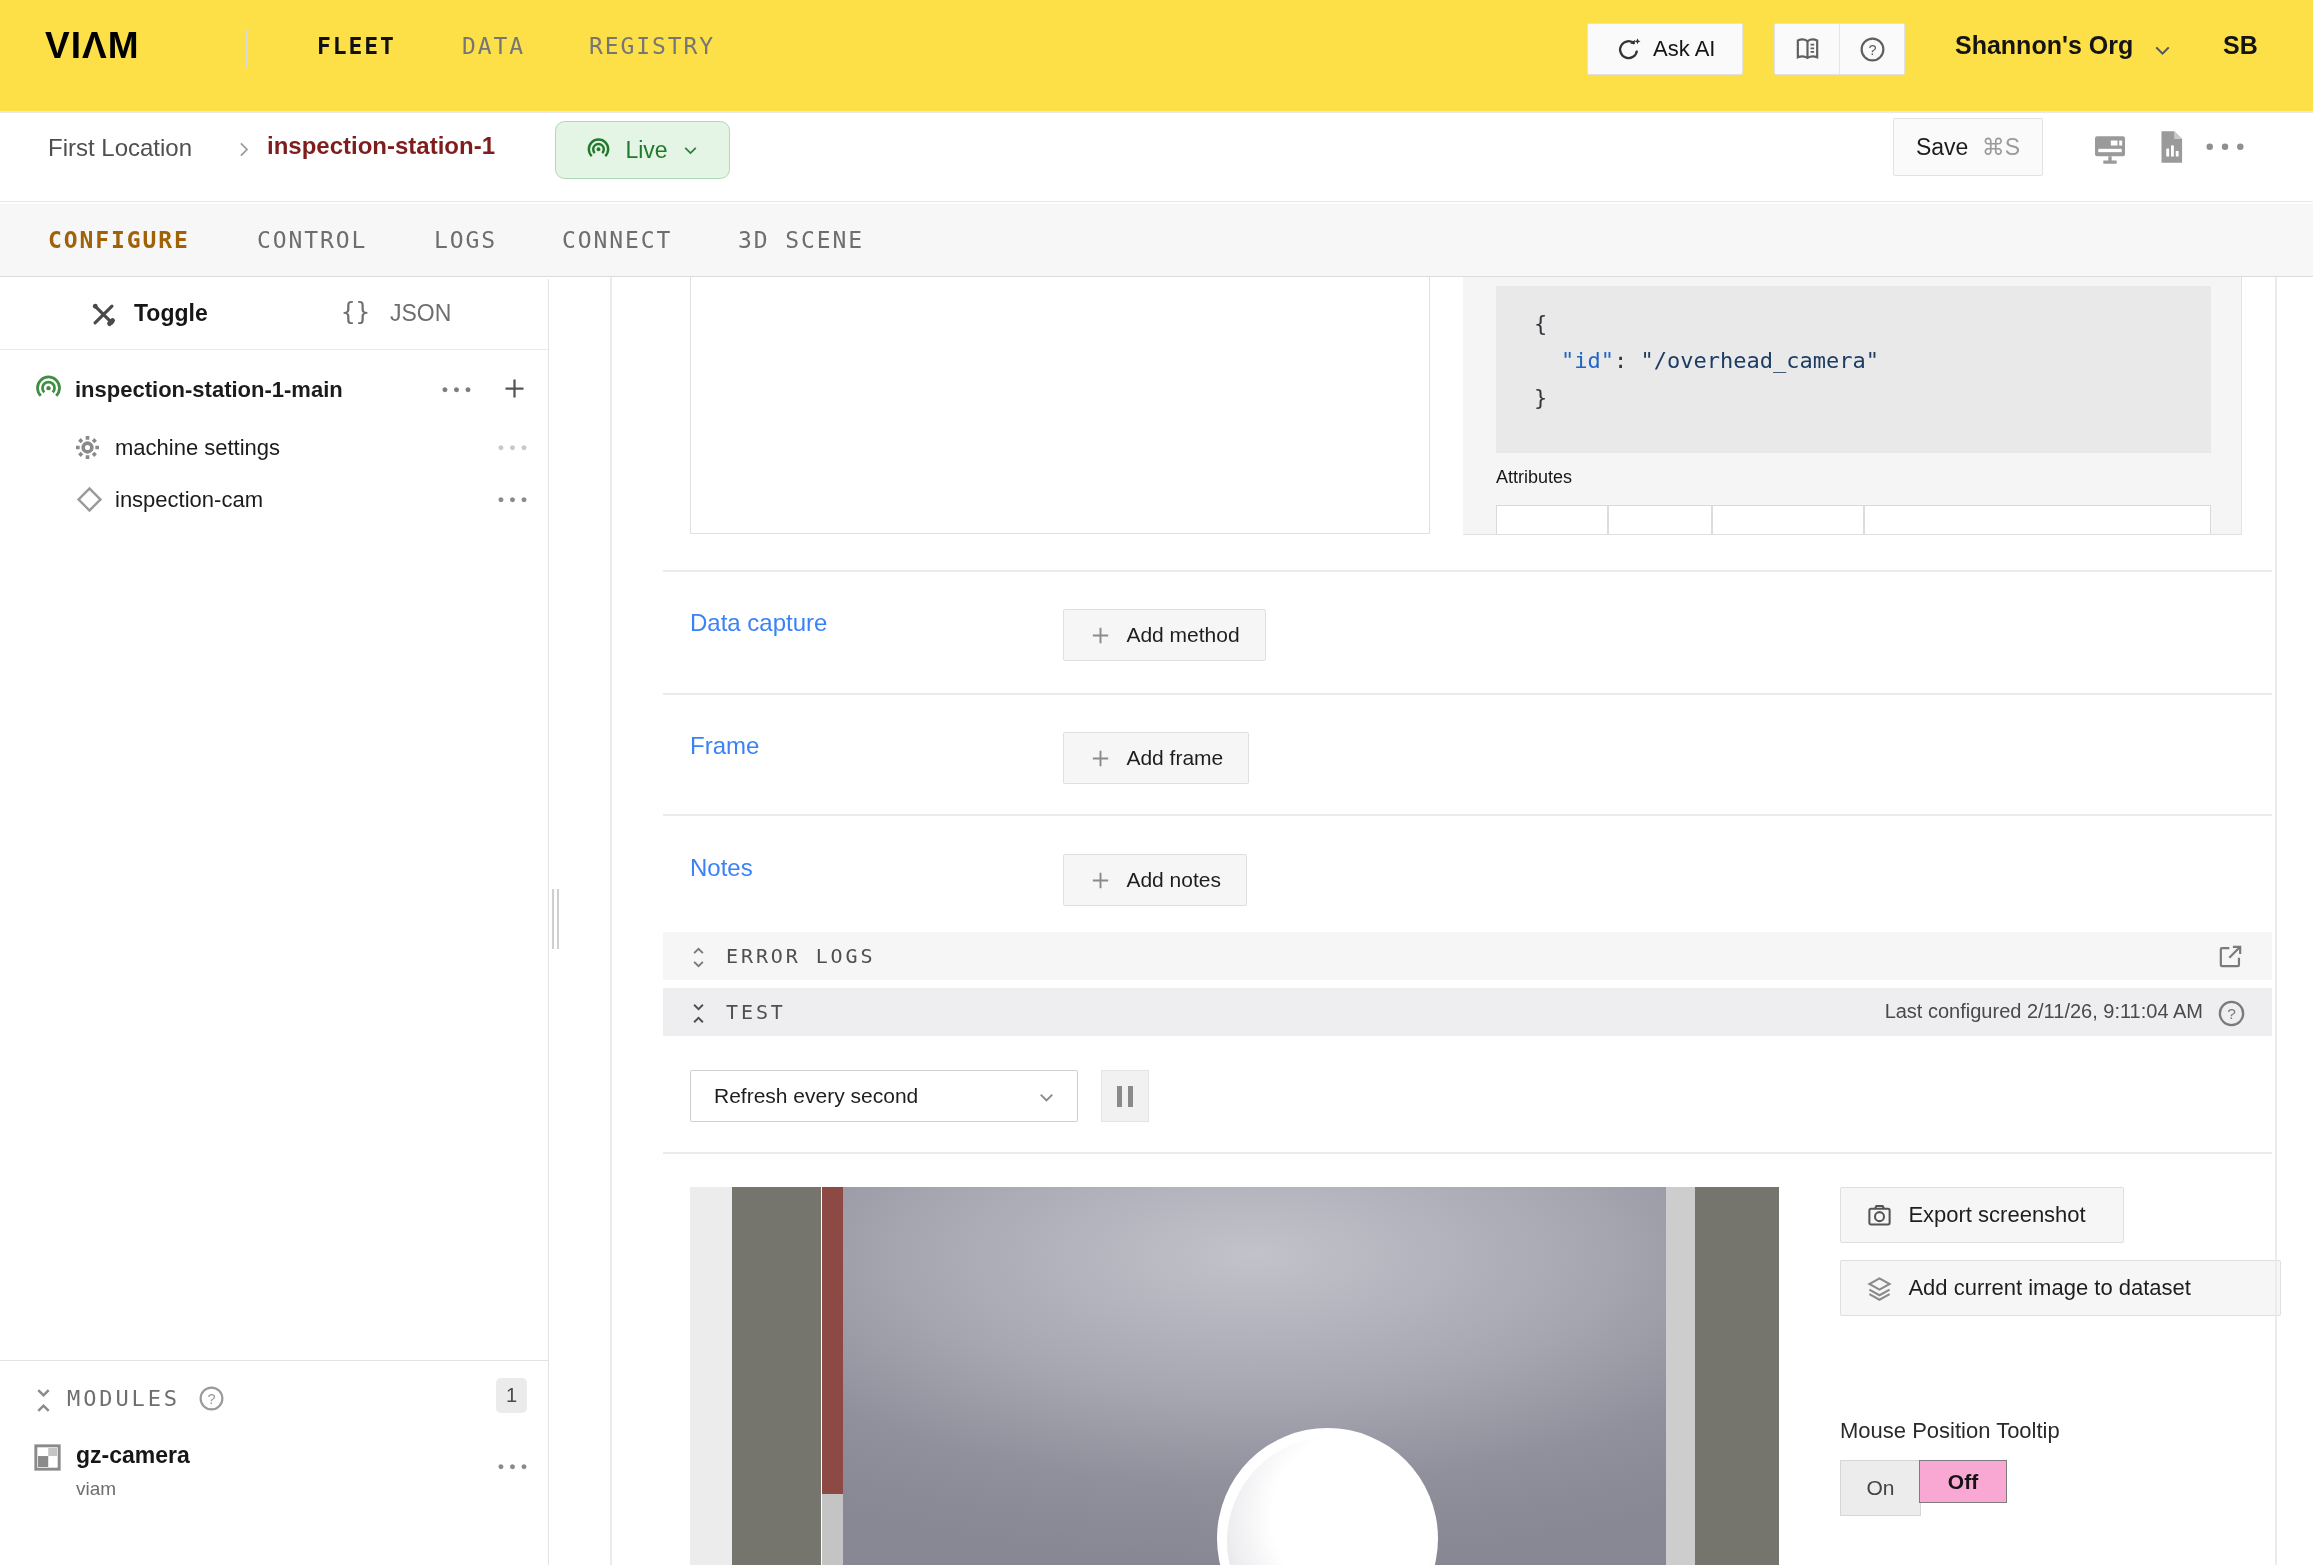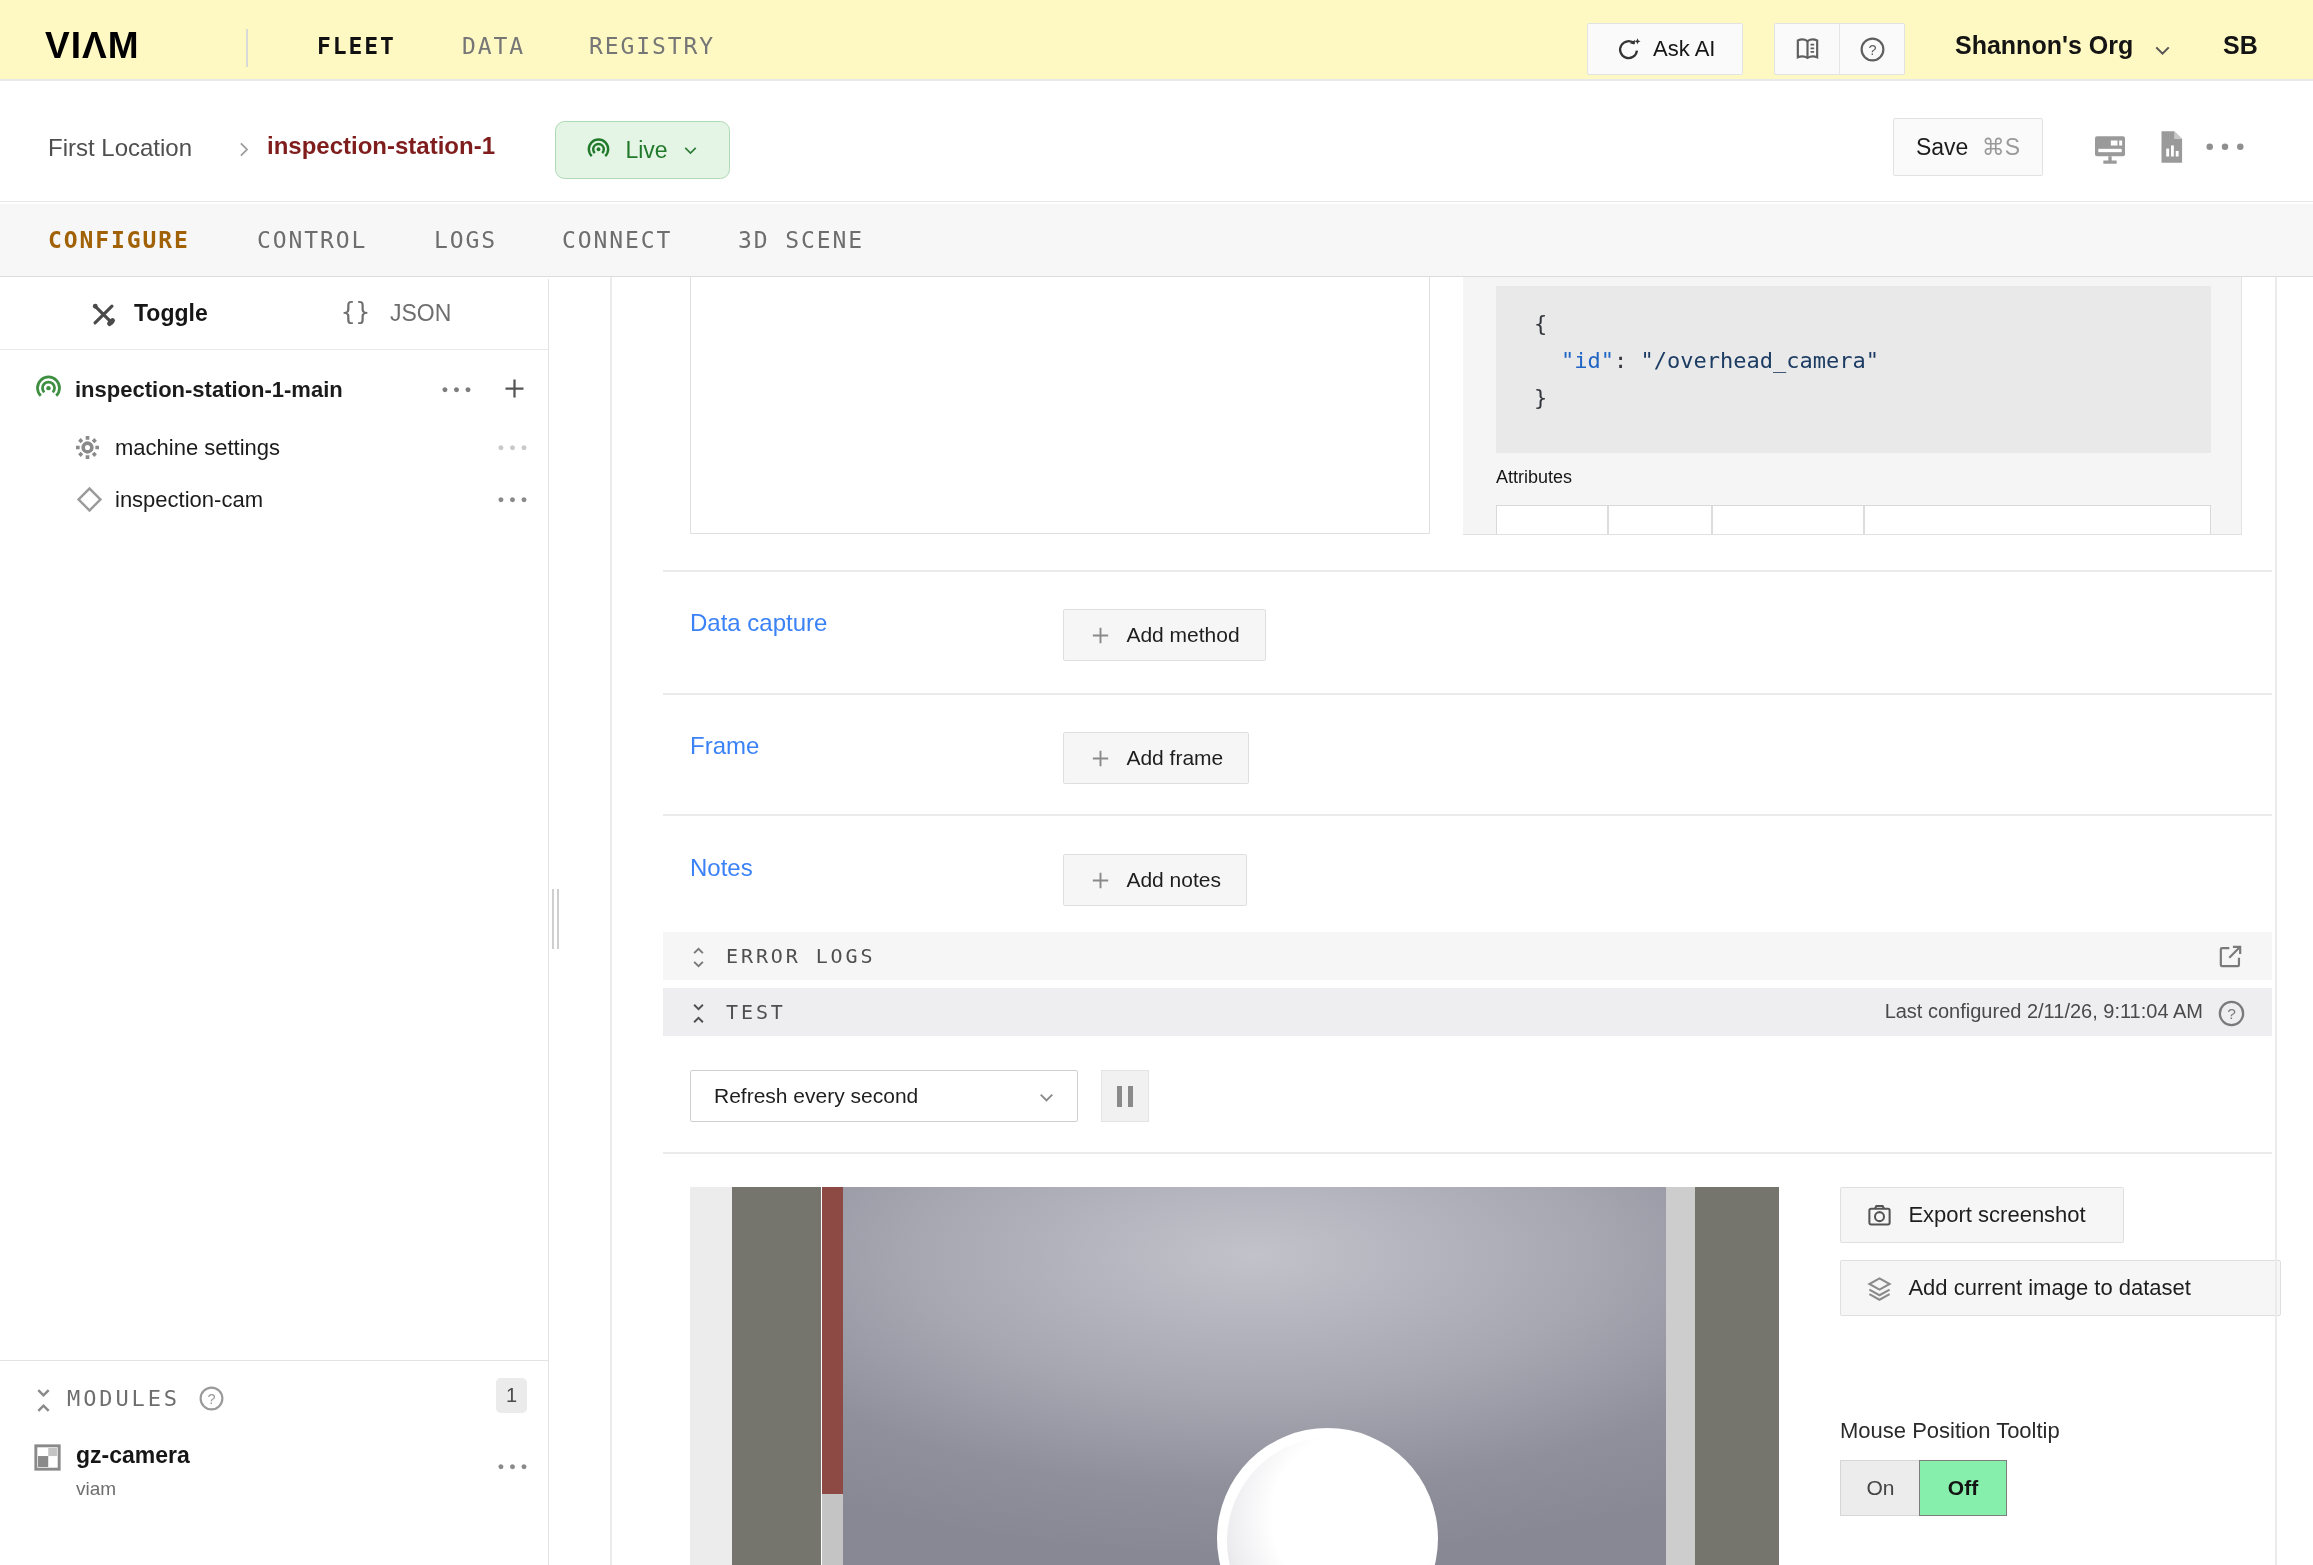--- a/index.html
+++ b/index.html
@@ -6,22 +6,22 @@
   html,body { width:2313px; height:1566px; }
   body {
     font-family: "Liberation Sans", sans-serif;
     color:#1c1c1c; background:#ffffff; overflow:hidden;
   }
   .page { position:relative; width:2313px; height:1566px; background:#fff; }
   .abs { position:absolute; }
   .mono { font-family:"DejaVu Sans Mono", monospace; }
 
   
-  .topnav { position:absolute; left:0; top:0; width:2313px; height:81px;
-            background:#fef9c3; border-bottom:2.9px solid #e9e9e9; z-index:10; }
+  .topnav { position:absolute; left:0; top:0; width:2313px; height:113px;
+            background:#fde047; border-bottom:2.9px solid #e9e9e9; z-index:10; }
   .logo { position:absolute; left:45px; top:25px; font-size:37px; font-weight:bold;
           letter-spacing:1px; color:#000; }
   .nav-divider { position:absolute; left:246px; top:29px; width:1.9px; height:38px; background:#d9d9d9; }
   .navlink { position:absolute; top:33px; font-size:23px; letter-spacing:1.9px; color:#767676; cursor:pointer; }
   .navlink.active { color:#111; font-weight:bold; }
   .btn { background:#fafafa; border:1.9px solid #e2e2e2; border-radius:1.9px;
          display:flex; align-items:center; justify-content:center; cursor:pointer; }
   .askai { position:absolute; left:1587px; top:23px; width:156px; height:52px; gap:11.5px; font-size:22px; color:#161616; }
   .docsgroup { position:absolute; left:1774px; top:23px; width:131px; height:52px;
                background:#fafafa; border:1.9px solid #e2e2e2; border-radius:1.9px; display:flex; }
@@ -114,21 +114,21 @@
               background: radial-gradient(90% 80% at 50% 18%, #c2c2cb 0%, #a7a7b2 46%, #90909c 76%, #888894 100%); }
   .sphere-rim { position:absolute; left:374px; top:241px; width:221px; height:221px; border-radius:50%; background:#ffffff; }
   .sphere { position:absolute; left:9.6px; top:8.6px; width:208px; height:208px; border-radius:50%;
             background: radial-gradient(circle at 62% 38%, #ffffff 46%, #ededf0 70%, #c9c9d1 100%); }
 
   .cam-action { position:absolute; left:1840px; height:56px; gap:15.4px; font-size:22px; color:#1e1e1e;
                 background:#f6f6f6; border:1.9px solid #dfdfdf; padding:0 25px; justify-content:flex-start; }
   .tooltip-label { position:absolute; left:1840px; top:1418px; font-size:22px; color:#2a2a2a; }
   .toggle-on  { position:absolute; left:1840px; top:1460px; width:81px; height:56px; background:#ececec;
                 border:1.9px solid #d6d6d6; font-size:21px; color:#444; display:flex; align-items:center; justify-content:center; cursor:pointer; }
-  .toggle-off { position:absolute; left:1919px; top:1460px; width:88px; height:56px; background:#86efac;
+  .toggle-off { position:absolute; left:1919px; top:1460px; width:88px; height:43px; background:#f9a8d4;
                 border:1.9px solid #7d7d7d; font-size:21px; font-weight:bold; color:#141414;
                 display:flex; align-items:center; justify-content:center; cursor:pointer; z-index:2; }
 
   .kebab { cursor:pointer; }
   svg { display:block; }
 </style>
 </head>
 <body>
 
 <div class="page">

